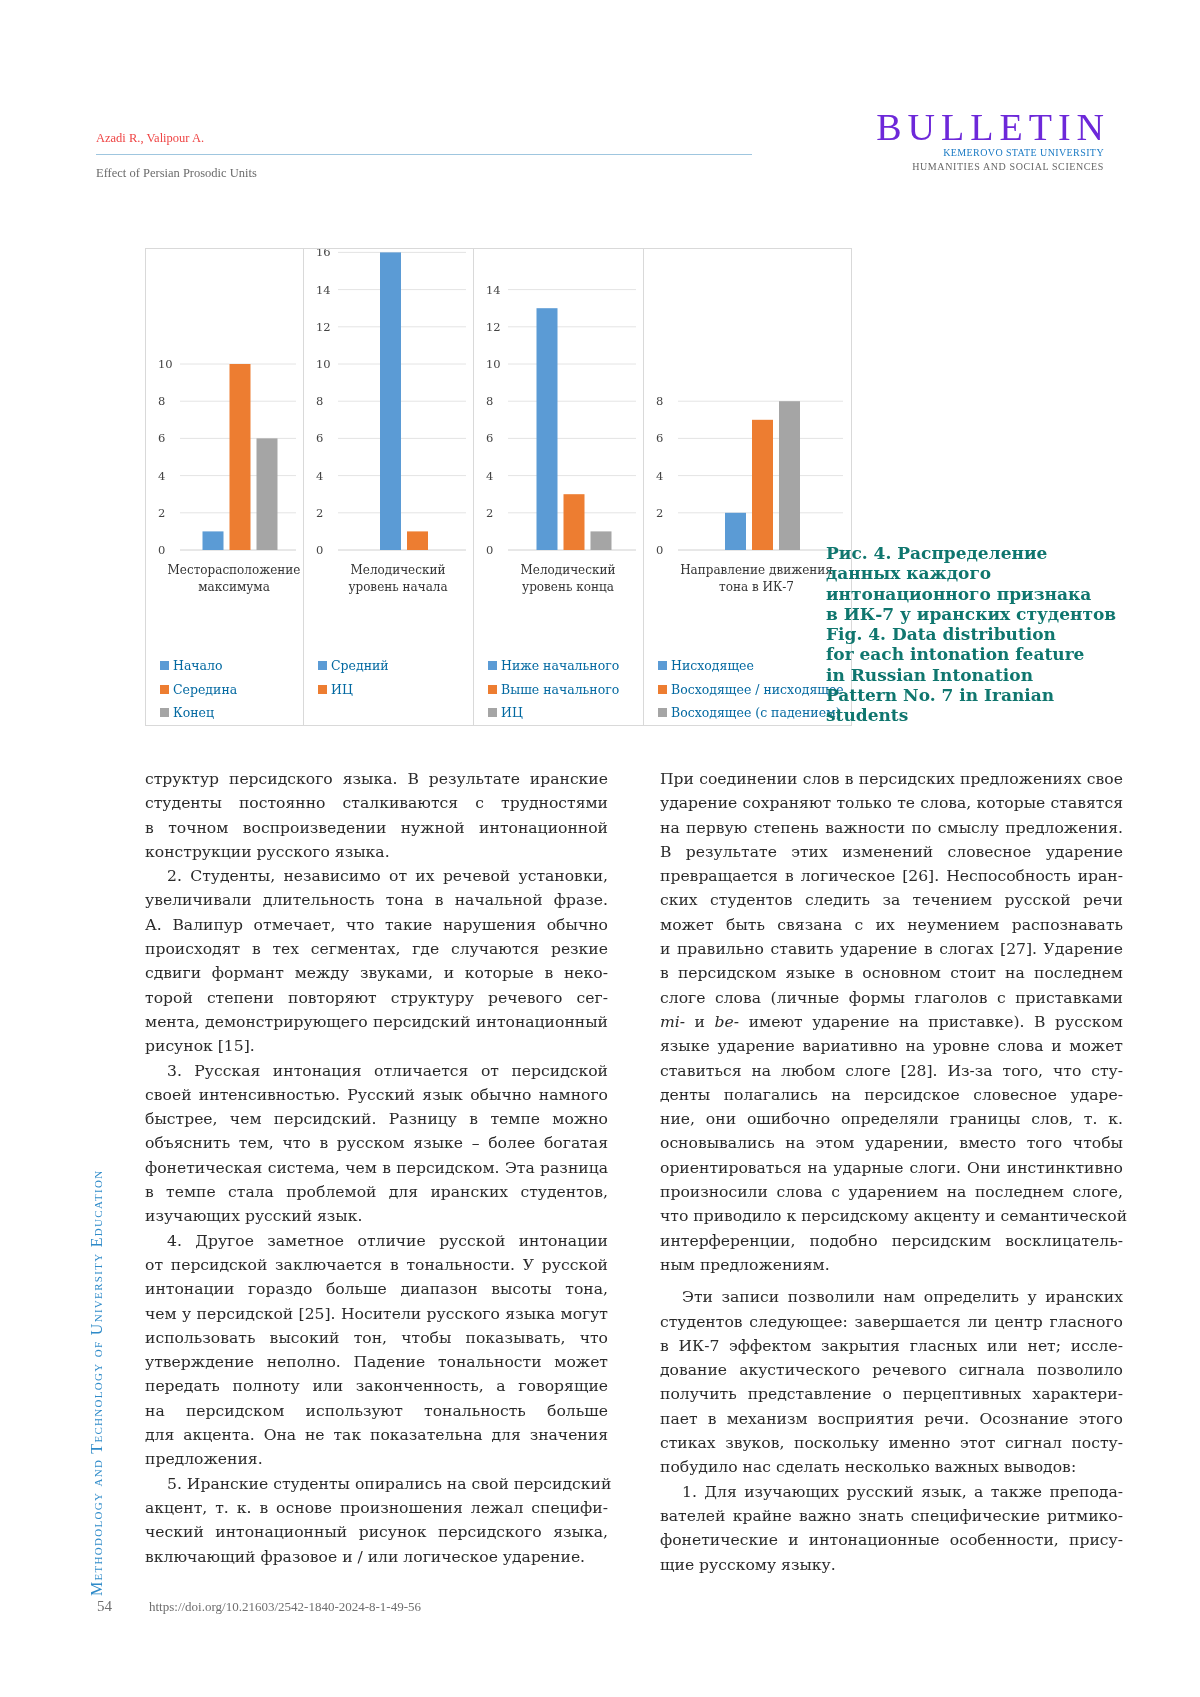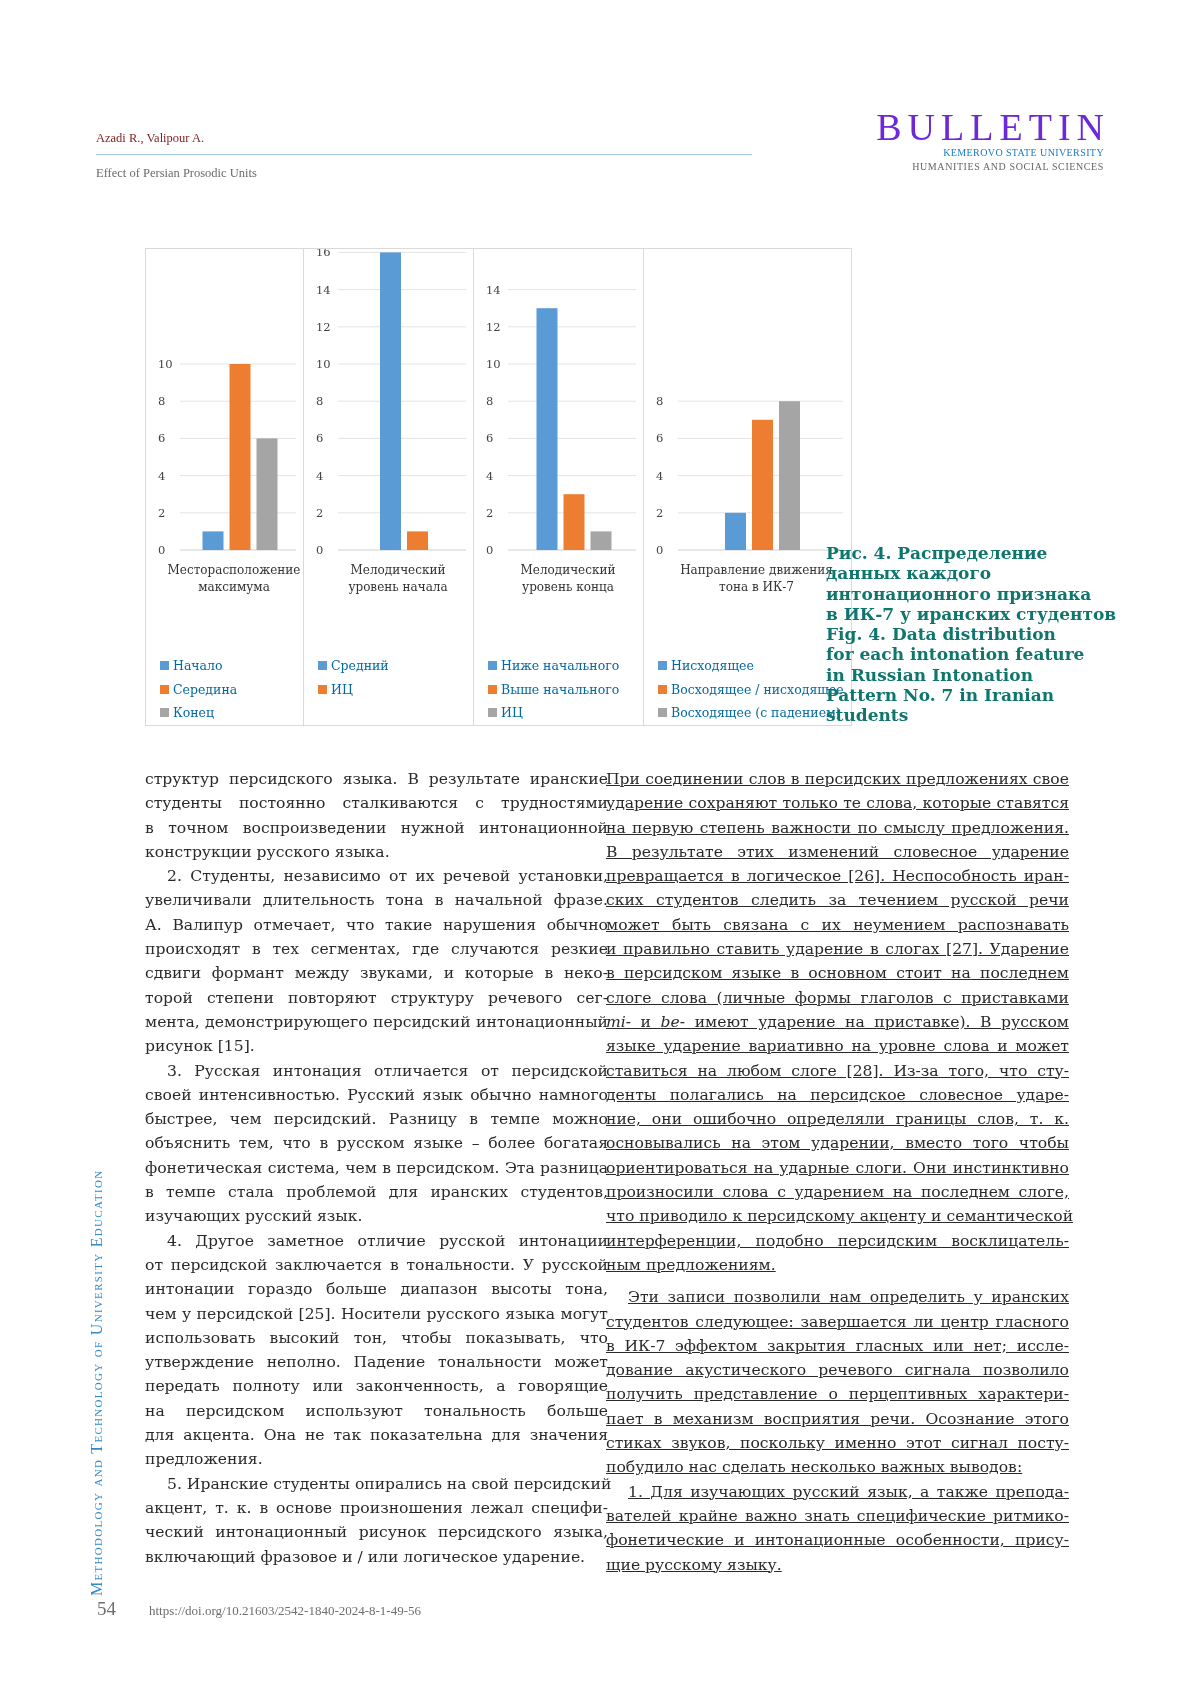--- a/index.html
+++ b/index.html
@@ -1,20 +1,20 @@
 <!DOCTYPE html>
 <html><head>
 <meta charset="utf-8">
 <style>
   html, body { margin: 0; padding: 0; background: #ffffff; }
   body { width: 1200px; height: 1697px; position: relative; overflow: hidden;
          font-family: "DejaVu Serif", "Liberation Serif", serif; color: #222; }
 
   
-  .hdr-authors { position: absolute; left: 96px; top: 131px; font-size: 12.5px; color: #7f1d1d;
+  .hdr-authors { position: absolute; left: 96px; top: 131px; font-size: 12.5px; color: #ef4444;
                  font-family: "Liberation Serif", serif; }
   .hdr-rule { position: absolute; left: 96px; top: 154px; width: 656px; height: 0; border-top: 1.5px solid #9fc6df; }
   .hdr-title { position: absolute; left: 96px; top: 166px; font-size: 12.5px; color: #6b6b6b;
                font-family: "Liberation Serif", serif; }
   .brand { position: absolute; right: 96px; top: 108px; text-align: right; }
   .brand-name { font-family: "Liberation Serif", serif; font-size: 38px; letter-spacing: 6px; color: #6d28d9; line-height: 38px; margin-right: -6px; }
   .brand-uni { font-family: "Liberation Serif", serif; font-size: 10px; color: #1a7ac4; letter-spacing: 0.4px; margin-top: 1px; }
   .brand-sub { font-family: "Liberation Serif", serif; font-size: 10px; color: #666; letter-spacing: 0.6px; margin-top: 3px; }
 
   
@@ -28,33 +28,33 @@
   .swatch { width: 9px; height: 9px; margin-right: 4px; display: inline-block; }
 
   .caption { position: absolute; left: 826px; top: 543px; width: 230px; font-size: 17px; font-weight: bold;
              line-height: 20.3px; color: #0f766e; font-family: "DejaVu Serif", serif; }
   .caption div { white-space: nowrap; }
 
   
   .col { position: absolute; top: 767px; width: 463px; font-size: 15.6px; line-height: 24.3px; color: #2a2a2a;
          font-family: "DejaVu Serif", "Liberation Serif", serif; }
   .col.left { left: 145px; }
-  .col.right { left: 606px; text-decoration: underline; }
+  .col.right { left: 660px; }
   .line { white-space: nowrap; text-align: justify; text-align-last: justify; height: 24.3px; overflow: visible; }
   .line.last { text-align-last: left; }
   .line.indent { padding-left: 22px; }
   .gap { height: 8px; }
 
   .side { position: absolute; left: 88px; top: 1596px; transform-origin: left top; transform: rotate(-90deg);
           font-family: "Liberation Serif", serif; color: #2f8bc9; font-size: 16px; letter-spacing: 1.3px; white-space: nowrap;
           font-variant: small-caps; }
 
   .footer { position: absolute; left: 97px; top: 1598px; display: flex; align-items: baseline; color: #6e6e6e;
             font-family: "Liberation Serif", serif; }
-  .footer .pg { font-size: 19px; width: 52px; }
+  .footer .pg { font-size: 15px; width: 52px; }
   .footer .doi { font-size: 13px; }
 </style>
 </head>
 <body>
 
 <div class="hdr-authors">Azadi R., Valipour A.</div>
 <div class="hdr-rule"></div>
 <div class="hdr-title">Effect of Persian Prosodic Units</div>
 
 <div class="brand">

